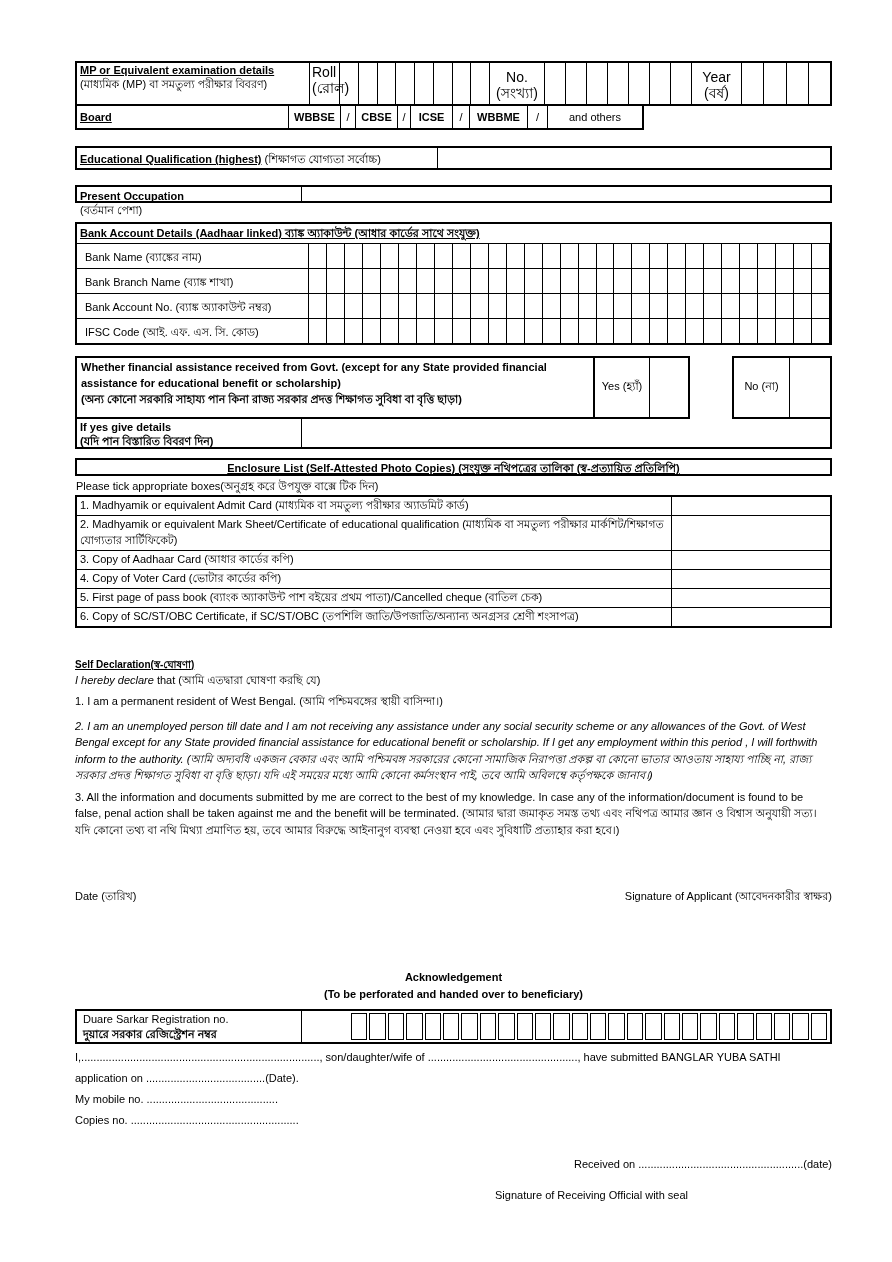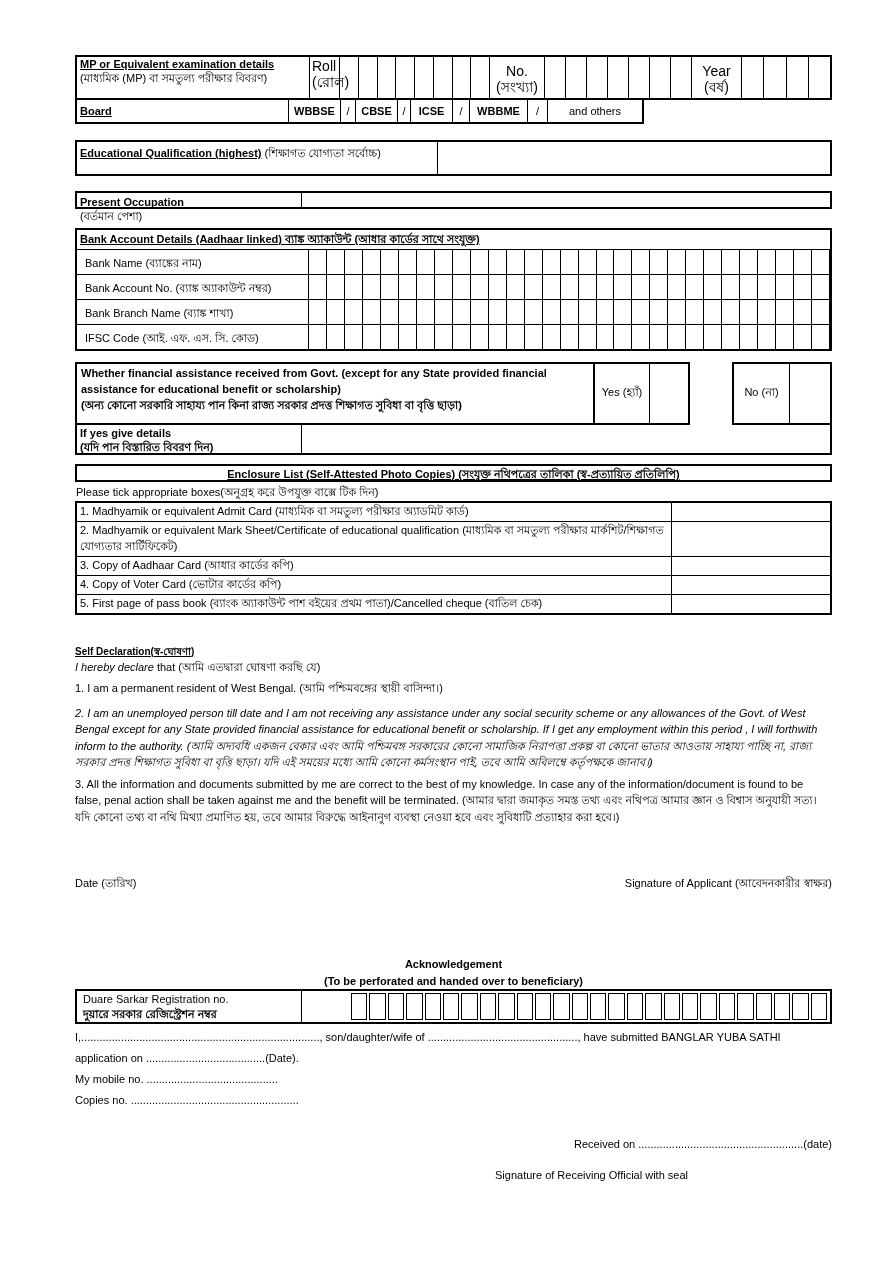--- a/index.html
+++ b/index.html
@@ -1,21 +1,21 @@
 <!DOCTYPE html>
 <html><head>
 <meta charset="utf-8">
 <style>
   * { margin:0; padding:0; box-sizing:border-box; }
   body { background:#fff; }
   .page {
     position:relative; width:892px; height:1262px; background:#ffffff;
     font-family:"Liberation Sans", sans-serif; color:#000; font-size:11px;
   }
-  .content { position:absolute; left:75px; top:55px; width:757px; }
+  .content { position:absolute; left:75px; top:61px; width:757px; }
   .b { font-weight:bold; }
   .i { font-style:italic; }
   .u { text-decoration:underline; }
   .row { display:flex; }
 
   
   .exam-row1 { border:2px solid #000; height:45px; }
   .exam-row1 > * { border-right:1px solid #000; }
   .exam-row1 > *:last-child { border-right:none; }
   .exam-label { width:233px; padding:1px 3px; line-height:1.25; }
@@ -33,21 +33,21 @@
   .board-row { width:569px; border:2px solid #000; border-top:none; height:24px; }
   .board-row > * { border-right:1px solid #000; display:flex; align-items:center; justify-content:center; }
   .board-row > *:last-child { border-right:none; }
   .board-label { width:212px; justify-content:flex-start !important; padding-left:3px; }
   .bc0 { width:52px; } .bs0 { width:15px; } .bc1 { width:42px; } .bs1 { width:13px; }
   .bc2 { width:42px; } .bs2 { width:17px; } .bc3 { width:58px; } .bs3 { width:20px; }
   .bc4 { flex:1; }
 
   
   .field-row { border:2px solid #000; display:flex; }
-  .edu-row { margin-top:16px; height:36px; }
+  .edu-row { margin-top:16px; height:24px; }
   .edu-label { width:361px; border-right:1px solid #000; padding:3px 3px; }
   .occ-row { margin-top:15px; height:18px; }
   .occ-label { width:225px; border-right:1px solid #000; padding:2px 3px; line-height:1.3; }
   .field-input { flex:1; }
 
   
   .bank-table { margin-top:19px; border:2px solid #000; }
   .bank-header { padding:1px 3px; height:19px; }
   .bank-row { display:flex; border-top:1px solid #000; height:25px; }
   .bank-label { width:232px; border-right:1px solid #000; padding:5px 3px 0 8px; }
@@ -79,21 +79,21 @@
   .decl { margin-top:29px; line-height:1.5; }
   .decl-title { font-size:10px;text-decoration:underline; }
   .decl p { margin-top:5px; }
   .decl .p2 { margin-top:8px; }
 
   
   .date-row { margin-top:50px; display:flex; justify-content:space-between; }
 
   
   .ack-head { margin-top:62px; text-align:center; line-height:1.5; }
-  .duare { border:2px solid #000; display:flex; height:35px;gap:46px; }
+  .duare { margin-top:7px; border:2px solid #000; display:flex; height:35px;gap:46px; }
   .duare-label { width:225px; border-right:1px solid #000; padding:1px 6px; line-height:1.35; }
   .duare-boxes { flex:1; display:flex; padding:1px 2px; }
   .duare-boxes .cellbox { border:1px solid #000; margin:1px 1px; }
   .ack-lines { margin-top:3px; line-height:1.9; }
   .received { margin-top:27px; text-align:right; }
   .official { margin-top:19px; margin-left:420px; }
 </style>
 </head>
 <body>
 
@@ -201,55 +201,55 @@
             <div class="cellbox"></div>
             <div class="cellbox"></div>
             <div class="cellbox"></div>
             <div class="cellbox"></div>
             <div class="cellbox"></div>
             <div class="cellbox"></div>
             <div class="cellbox"></div>
           </div>
       </div>
       <div class="bank-row">
+        <div class="bank-label">Bank Branch Name (ব্যাঙ্ক শাখা)</div>
+        <div class="bank-boxes">
+            <div class="cellbox"></div>
+            <div class="cellbox"></div>
+            <div class="cellbox"></div>
+            <div class="cellbox"></div>
+            <div class="cellbox"></div>
+            <div class="cellbox"></div>
+            <div class="cellbox"></div>
+            <div class="cellbox"></div>
+            <div class="cellbox"></div>
+            <div class="cellbox"></div>
+            <div class="cellbox"></div>
+            <div class="cellbox"></div>
+            <div class="cellbox"></div>
+            <div class="cellbox"></div>
+            <div class="cellbox"></div>
+            <div class="cellbox"></div>
+            <div class="cellbox"></div>
+            <div class="cellbox"></div>
+            <div class="cellbox"></div>
+            <div class="cellbox"></div>
+            <div class="cellbox"></div>
+            <div class="cellbox"></div>
+            <div class="cellbox"></div>
+            <div class="cellbox"></div>
+            <div class="cellbox"></div>
+            <div class="cellbox"></div>
+            <div class="cellbox"></div>
+            <div class="cellbox"></div>
+            <div class="cellbox"></div>
+          </div>
+      </div>
+      <div class="bank-row">
         <div class="bank-label">Bank Account No. (ব্যাঙ্ক অ্যাকাউন্ট নম্বর)</div>
-        <div class="bank-boxes">
-            <div class="cellbox"></div>
-            <div class="cellbox"></div>
-            <div class="cellbox"></div>
-            <div class="cellbox"></div>
-            <div class="cellbox"></div>
-            <div class="cellbox"></div>
-            <div class="cellbox"></div>
-            <div class="cellbox"></div>
-            <div class="cellbox"></div>
-            <div class="cellbox"></div>
-            <div class="cellbox"></div>
-            <div class="cellbox"></div>
-            <div class="cellbox"></div>
-            <div class="cellbox"></div>
-            <div class="cellbox"></div>
-            <div class="cellbox"></div>
-            <div class="cellbox"></div>
-            <div class="cellbox"></div>
-            <div class="cellbox"></div>
-            <div class="cellbox"></div>
-            <div class="cellbox"></div>
-            <div class="cellbox"></div>
-            <div class="cellbox"></div>
-            <div class="cellbox"></div>
-            <div class="cellbox"></div>
-            <div class="cellbox"></div>
-            <div class="cellbox"></div>
-            <div class="cellbox"></div>
-            <div class="cellbox"></div>
-          </div>
-      </div>
-      <div class="bank-row">
-        <div class="bank-label">Bank Branch Name (ব্যাঙ্ক শাখা)</div>
         <div class="bank-boxes">
             <div class="cellbox"></div>
             <div class="cellbox"></div>
             <div class="cellbox"></div>
             <div class="cellbox"></div>
             <div class="cellbox"></div>
             <div class="cellbox"></div>
             <div class="cellbox"></div>
             <div class="cellbox"></div>
             <div class="cellbox"></div>
@@ -349,20 +349,24 @@
         <div class="enc-row">
           <div class="enc-text">3. Copy of Aadhaar Card (আধার কার্ডের কপি)</div>
           <div class="enc-tick"></div>
         </div>
         <div class="enc-row">
           <div class="enc-text">4. Copy of Voter Card (ভোটার কার্ডের কপি)</div>
           <div class="enc-tick"></div>
         </div>
         <div class="enc-row">
           <div class="enc-text">5. First page of pass book (ব্যাংক অ্যাকাউন্ট পাশ বইয়ের প্রথম পাতা)/Cancelled cheque (বাতিল চেক)</div>
+          <div class="enc-tick"></div>
+        </div>
+        <div class="enc-row">
+          <div class="enc-text">6. Copy of SC/ST/OBC Certificate, if SC/ST/OBC (তপশিলি জাতি/উপজাতি/অন্যান্য অনগ্রসর শ্রেণী শংসাপত্র)</div>
           <div class="enc-tick"></div>
         </div>
       </div>
     </div>
 
     <div class="decl">
       <div class="decl-title b u">Self Declaration(স্ব-ঘোষণা)</div>
       <div>
         <span class="i">I hereby declare</span><span> that (আমি এতদ্বারা ঘোষণা করছি যে)</span>
       </div>

